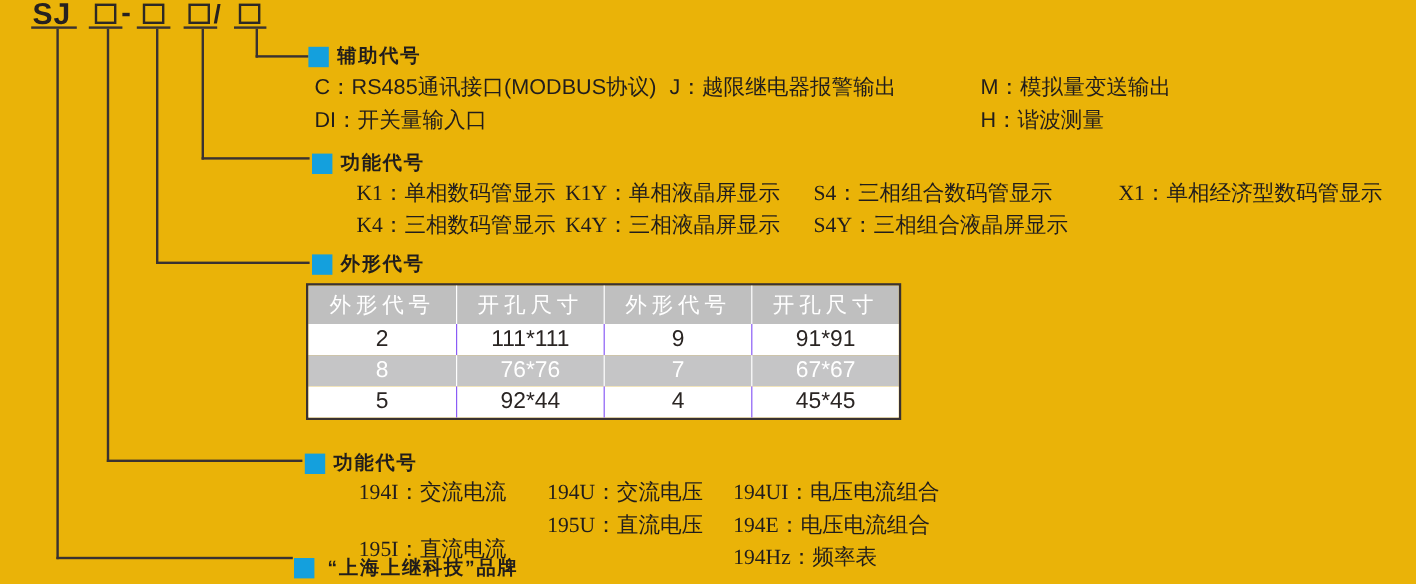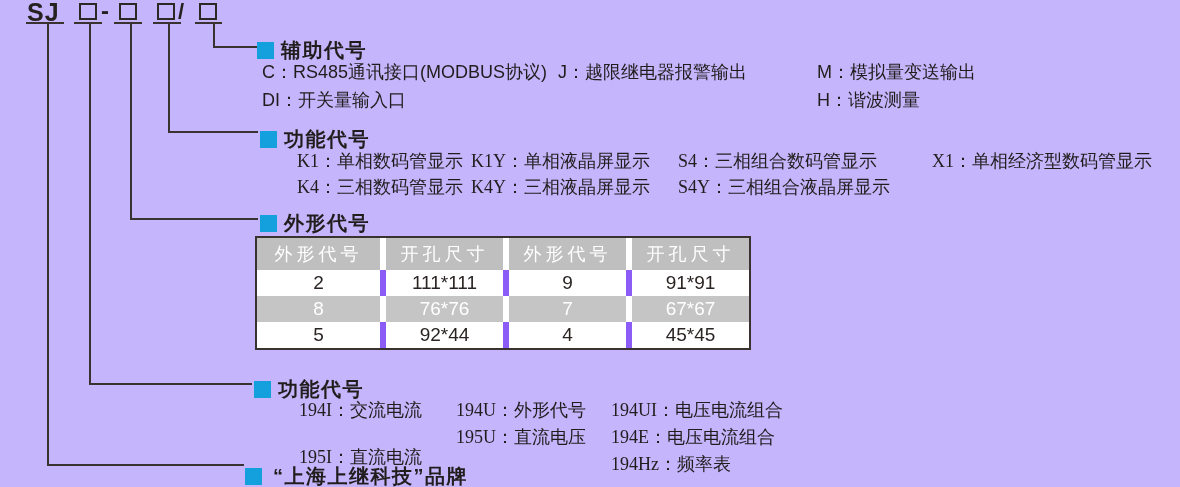--- a/index.html
+++ b/index.html
@@ -4,21 +4,21 @@
 <style>
   :root{
     --accent_blue:#14a0dd;
     --line_dark:#3a3231;
     --table_header_gray:#bfbfbf;
     --table_alt_gray:#c5c5c6;
     --text_dark:#262120;
   }
   html,body{margin:0;padding:0;background:#fff;}
   .canvas{
-    position:relative;width:1180px;height:487px;background:#c4b5fd;overflow:hidden;
+    position:relative;width:1180px;height:487px;background:#eab308;overflow:hidden;
     font-family:"Liberation Sans","DejaVu Sans",sans-serif;color:var(--text_dark);
   }
   
   .sj{position:absolute;left:27px;top:-2px;font-size:25px;font-weight:bold;letter-spacing:1px;}
   .dash{position:absolute;left:101px;top:-3px;font-size:24px;font-weight:bold;}
   .slash{position:absolute;left:178px;top:-1px;font-size:22px;font-weight:bold;}
   .cbox{position:absolute;top:3px;width:14px;height:13px;border:2px solid #2d2825;}
   .b1{left:79px}.b2{left:119px}.b3{left:157px}.b4{left:199px}
   .ul{position:absolute;top:22px;height:2px;background:var(--line_dark);}
   .u-sj{left:26px;width:38px}.u-b1{left:74px;width:28px}.u-b2{left:114px;width:28px}
@@ -26,35 +26,35 @@
   
   .vl{position:absolute;width:2px;background:var(--line_dark);}
   .hl{position:absolute;height:2px;background:var(--line_dark);}
   .v-sj{left:47px;top:24px;height:442px}   .h-brand{left:47px;top:464px;width:197px}
   .v-b1{left:89px;top:24px;height:361px}   .h-funcl{left:89px;top:383px;width:163px}
   .v-b2{left:130px;top:24px;height:196px}  .h-shape{left:130px;top:218px;width:128px}
   .v-b3{left:168px;top:24px;height:109px}  .h-funcu{left:168px;top:131px;width:90px}
   .v-b4{left:213px;top:24px;height:24px}   .h-aux{left:213px;top:46px;width:44px}
   
   .sec-head{position:absolute;display:flex;align-items:center;gap:7px;
-            font-size:20px;font-weight:600;letter-spacing:1.5px;color:#211d1c;white-space:nowrap;}
+            font-size:16px;font-weight:600;letter-spacing:1.5px;color:#211d1c;white-space:nowrap;}
   .sq{width:17px;height:17px;background:var(--accent_blue);flex:0 0 auto;}
   .sh-aux{left:257px;top:37px}
   .sh-funcu{left:260px;top:126px}
   .sh-shape{left:260px;top:210px}
   .sh-funcl{left:254px;top:376px}
   .sh-brand{left:245px;top:463px}
   .sh-brand .sq{margin-right:4px;}
   
   .cell{position:absolute;white-space:nowrap;font-size:18px;line-height:1;color:#211d1c;}
   .serif{font-family:"Liberation Serif","DejaVu Serif",serif;margin-left:44px;}
   
   .stable{position:absolute;left:255px;top:236px;width:492px;border:2px solid var(--line_dark);}
   .trow{display:grid;grid-template-columns:123px 123px 123px 123px;}
-  .trow>div{display:flex;align-items:center;justify-content:center;border-left:6px solid #8b5cf6;}
+  .trow>div{display:flex;align-items:center;justify-content:center;border-left:1px solid #8b5cf6;}
   .trow>div:first-child{border-left:none;}
   .thead{background:var(--table_header_gray);color:#fff;height:32px;font-size:18px;letter-spacing:4px;}
   .thead>div{border-left-color:#fff;}
   .tgray{background:var(--table_alt_gray);color:#fff;height:26px;font-size:19px;}
   .tgray>div{border-left-color:#fff;}
   .twhite{background:#fff;color:#2a2523;height:26px;font-size:19px;}
 </style>
 </head>
 <body>
 
@@ -135,21 +135,21 @@
       <div>4</div>
       <div>45*45</div>
     </div>
   </div>
 
   <div class="sec-head sh-funcl">
     <span class="sq"></span>
     <span>功能代号</span>
   </div>
   <div class="cell serif" style="left:255px;top:401px">194I：交流电流</div>
-  <div class="cell serif" style="left:412px;top:401px">194U：外形代号</div>
+  <div class="cell serif" style="left:412px;top:401px">194U：交流电压</div>
   <div class="cell serif" style="left:567px;top:401px">194UI：电压电流组合</div>
   <div class="cell serif" style="left:255px;top:448px">195I：直流电流</div>
   <div class="cell serif" style="left:412px;top:428px">195U：直流电压</div>
   <div class="cell serif" style="left:567px;top:428px">194E：电压电流组合</div>
   <div class="cell serif" style="left:567px;top:455px">194Hz：频率表</div>
 
   <div class="sec-head sh-brand">
     <span class="sq"></span>
     <span>“上海上继科技”品牌</span>
   </div>

